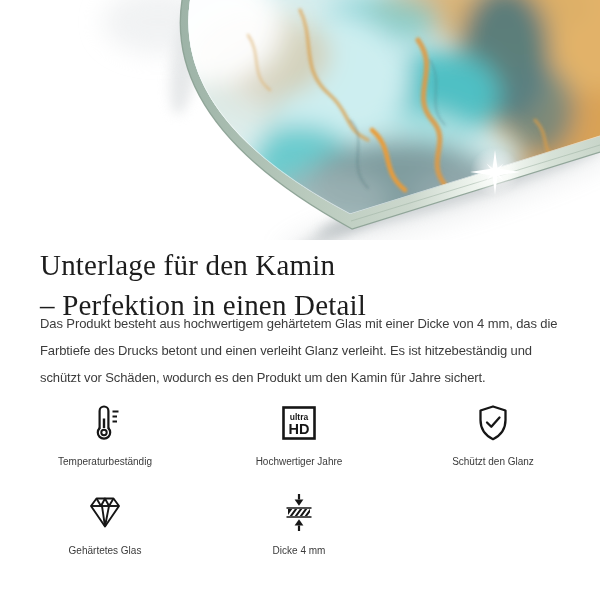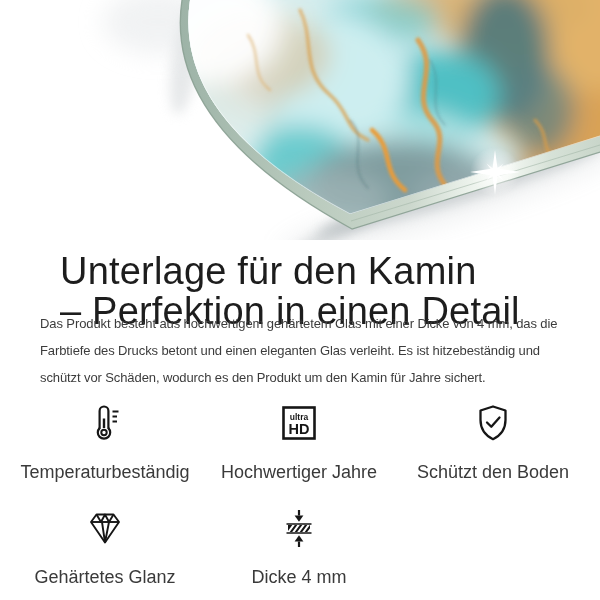--- a/index.html
+++ b/index.html
@@ -4,36 +4,36 @@
 <style>
   html,body{margin:0;padding:0;background:#ffffff;}
   body{width:600px;height:600px;position:relative;overflow:hidden;
        font-family:"Liberation Sans","DejaVu Sans",sans-serif;}
 
   
   .hero{position:absolute;left:0;top:0;width:600px;height:240px;}
 
   
   .title{position:absolute;left:40px;top:226px;
-         font-family:Liberation Sans, sans-serif;
-         font-size:38px;line-height:40px;color:#1d1d1d;font-weight:400;
-         letter-spacing:.2px;white-space:nowrap;margin-left:20px;}
+         font-family:Liberation Serif, serif;
+         font-size:29px;line-height:40px;color:#1d1d1d;font-weight:400;
+         letter-spacing:.2px;white-space:nowrap;}
 
   
   .desc{position:absolute;left:40px;top:310px;color:#3c3c3c;
         font-size:13px;line-height:27px;letter-spacing:-.1px;}
   .desc div{white-space:nowrap;}
 
   
   .features{position:absolute;left:8px;right:10px;top:402px;
             display:grid;grid-template-columns:repeat(3,1fr);
             row-gap:24px;justify-items:center;}
   .feature{display:flex;flex-direction:column;align-items:center;}
   .icon-box{height:42px;display:flex;align-items:center;justify-content:flex-start;}
-  .feature .label{margin-top:18px;font-size:18px;color:#3a3a3a;white-space:nowrap;}
+  .feature .label{margin-top:12px;font-size:10px;color:#3a3a3a;white-space:nowrap;}
   svg text{font-family:"Liberation Sans","DejaVu Sans",sans-serif;}
 </style>
 </head>
 <body>
 
 <div class="hero">
 <svg width="600" height="240" viewBox="0 0 600 240">
   <defs>
     <clipPath id="artclip">
       <path d="M190,0 L600,0 L600,136 L350,214 Q172,120 190,0 Z"></path>
@@ -122,21 +122,21 @@
 </svg>
 </div>
 
 <h1 class="title">
   <div>Unterlage für den Kamin</div>
   <div>– Perfektion in einen Detail</div>
 </h1>
 
 <div class="desc">
   <div>Das Produkt besteht aus hochwertigem gehärtetem Glas mit einer Dicke von 4 mm, das die</div>
-  <div>Farbtiefe des Drucks betont und einen eleganten Glas verleiht. Es ist hitzebeständig und</div>
+  <div>Farbtiefe des Drucks betont und einen verleiht Glanz verleiht. Es ist hitzebeständig und</div>
   <div>schützt vor Schäden, wodurch es den Produkt um den Kamin für Jahre sichert.</div>
 </div>
 
 <div class="features">
 
   <div class="feature">
     <div class="icon-box">
       <svg width="40" height="40" viewBox="0 0 40 40">
         <circle cx="19" cy="29.5" r="6.2" fill="#ffffff" stroke="#161616" stroke-width="2.2"></circle>
         <path d="M14.6,26 L14.6,7.9 A4.4,4.4 0 0 1 23.4,7.9 L23.4,26" fill="#ffffff" stroke="#161616" stroke-width="2.2"></path>
@@ -159,35 +159,35 @@
     <div class="label">Hochwertiger Jahre</div>
   </div>
 
   <div class="feature">
     <div class="icon-box">
       <svg width="40" height="40" viewBox="0 0 40 40">
         <path d="M20,3.5 L32.5,7.5 L32.5,17 C32.5,26.5 27.5,32.5 20,36.2 C12.5,32.5 7.5,26.5 7.5,17 L7.5,7.5 Z" fill="none" stroke="#161616" stroke-width="2.3" stroke-linejoin="round"></path>
         <path d="M14,19.5 L18.3,23.8 L26.5,14.5" fill="none" stroke="#161616" stroke-width="2.3" stroke-linecap="round" stroke-linejoin="round"></path>
       </svg>
     </div>
-    <div class="label">Schützt den Boden</div>
+    <div class="label">Schützt den Glanz</div>
   </div>
 
   <div class="feature">
     <div class="icon-box">
       <svg width="40" height="40" viewBox="0 0 40 40">
         <g fill="none" stroke="#161616" stroke-width="1.9" stroke-linejoin="round">
           <path d="M11.5,6.5 L28.5,6.5 L34,14 L20,34.5 L6,14 Z"></path>
           <path d="M6,14 L34,14"></path>
           <path d="M11.5,6.5 L16,14 L20,6.5 L24,14 L28.5,6.5"></path>
           <path d="M17,14 L20,34.5 M24,14 L20,34.5"></path>
         </g>
       </svg>
     </div>
-    <div class="label">Gehärtetes Glanz</div>
+    <div class="label">Gehärtetes Glas</div>
   </div>
 
 
   <div class="feature">
     <div class="icon-box">
       <svg width="40" height="40" viewBox="0 0 40 40">
         <path d="M7.5,16 L32.5,16 M7.5,25 L32.5,25" stroke="#161616" stroke-width="1.6"></path>
         <rect x="9" y="17" width="22" height="7" fill="#161616"></rect>
         <g clip-path="url(#barclip6x)">
           <path d="M8,26 L16,15 M13,26 L21,15 M18,26 L26,15 M23,26 L31,15 M28,26 L36,15" stroke="#ffffff" stroke-width="2"></path>

